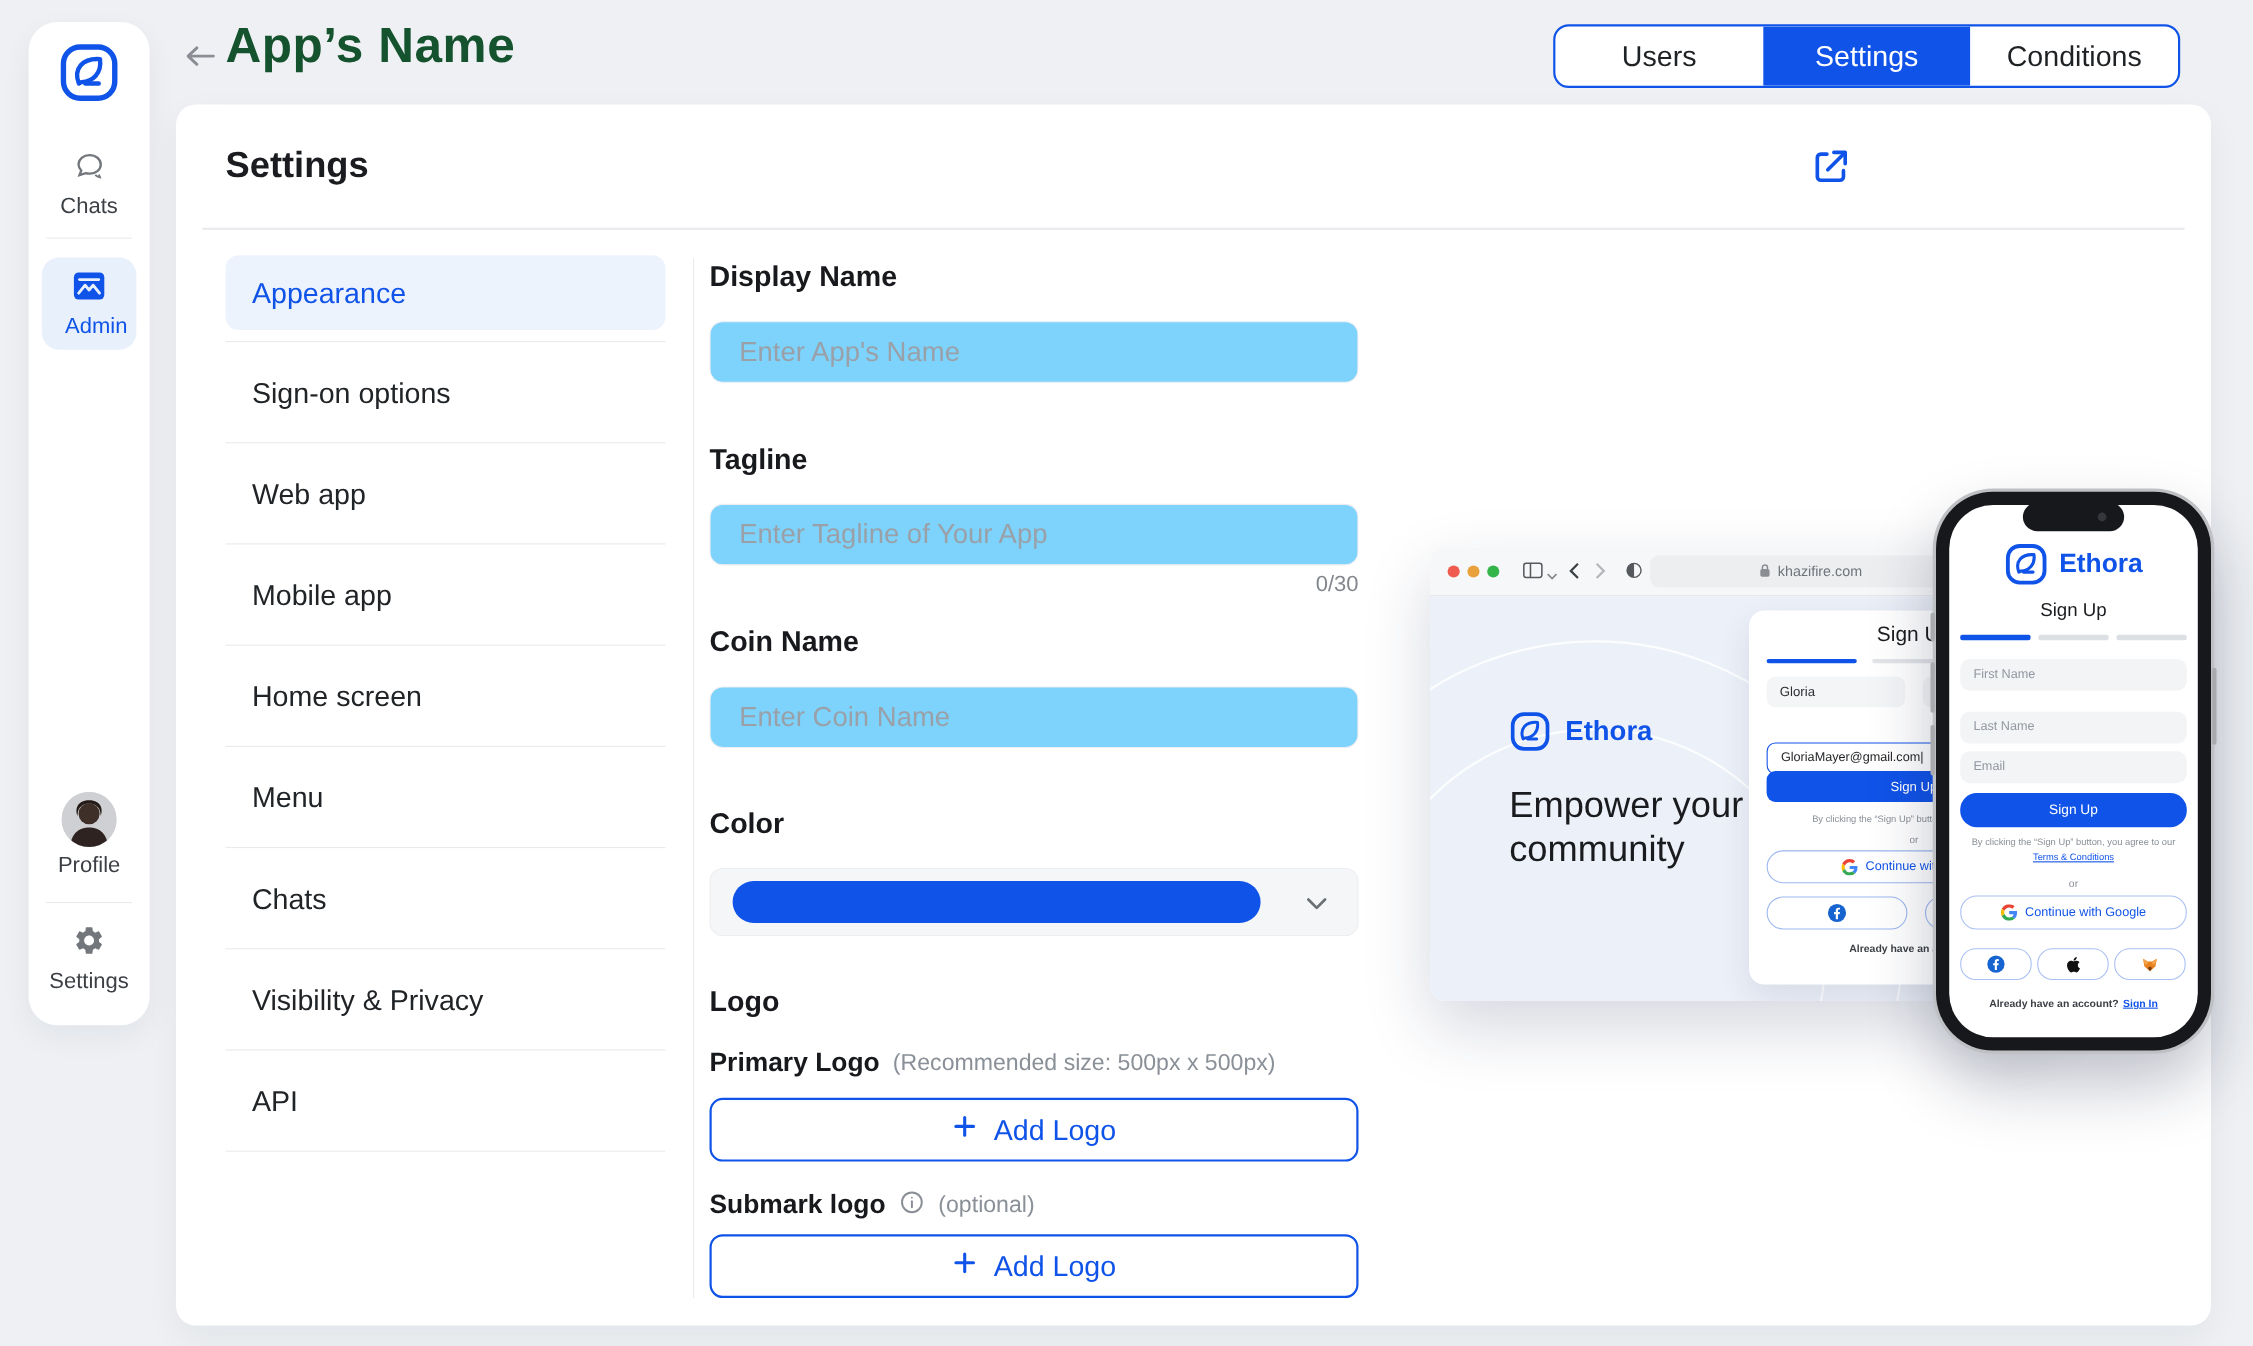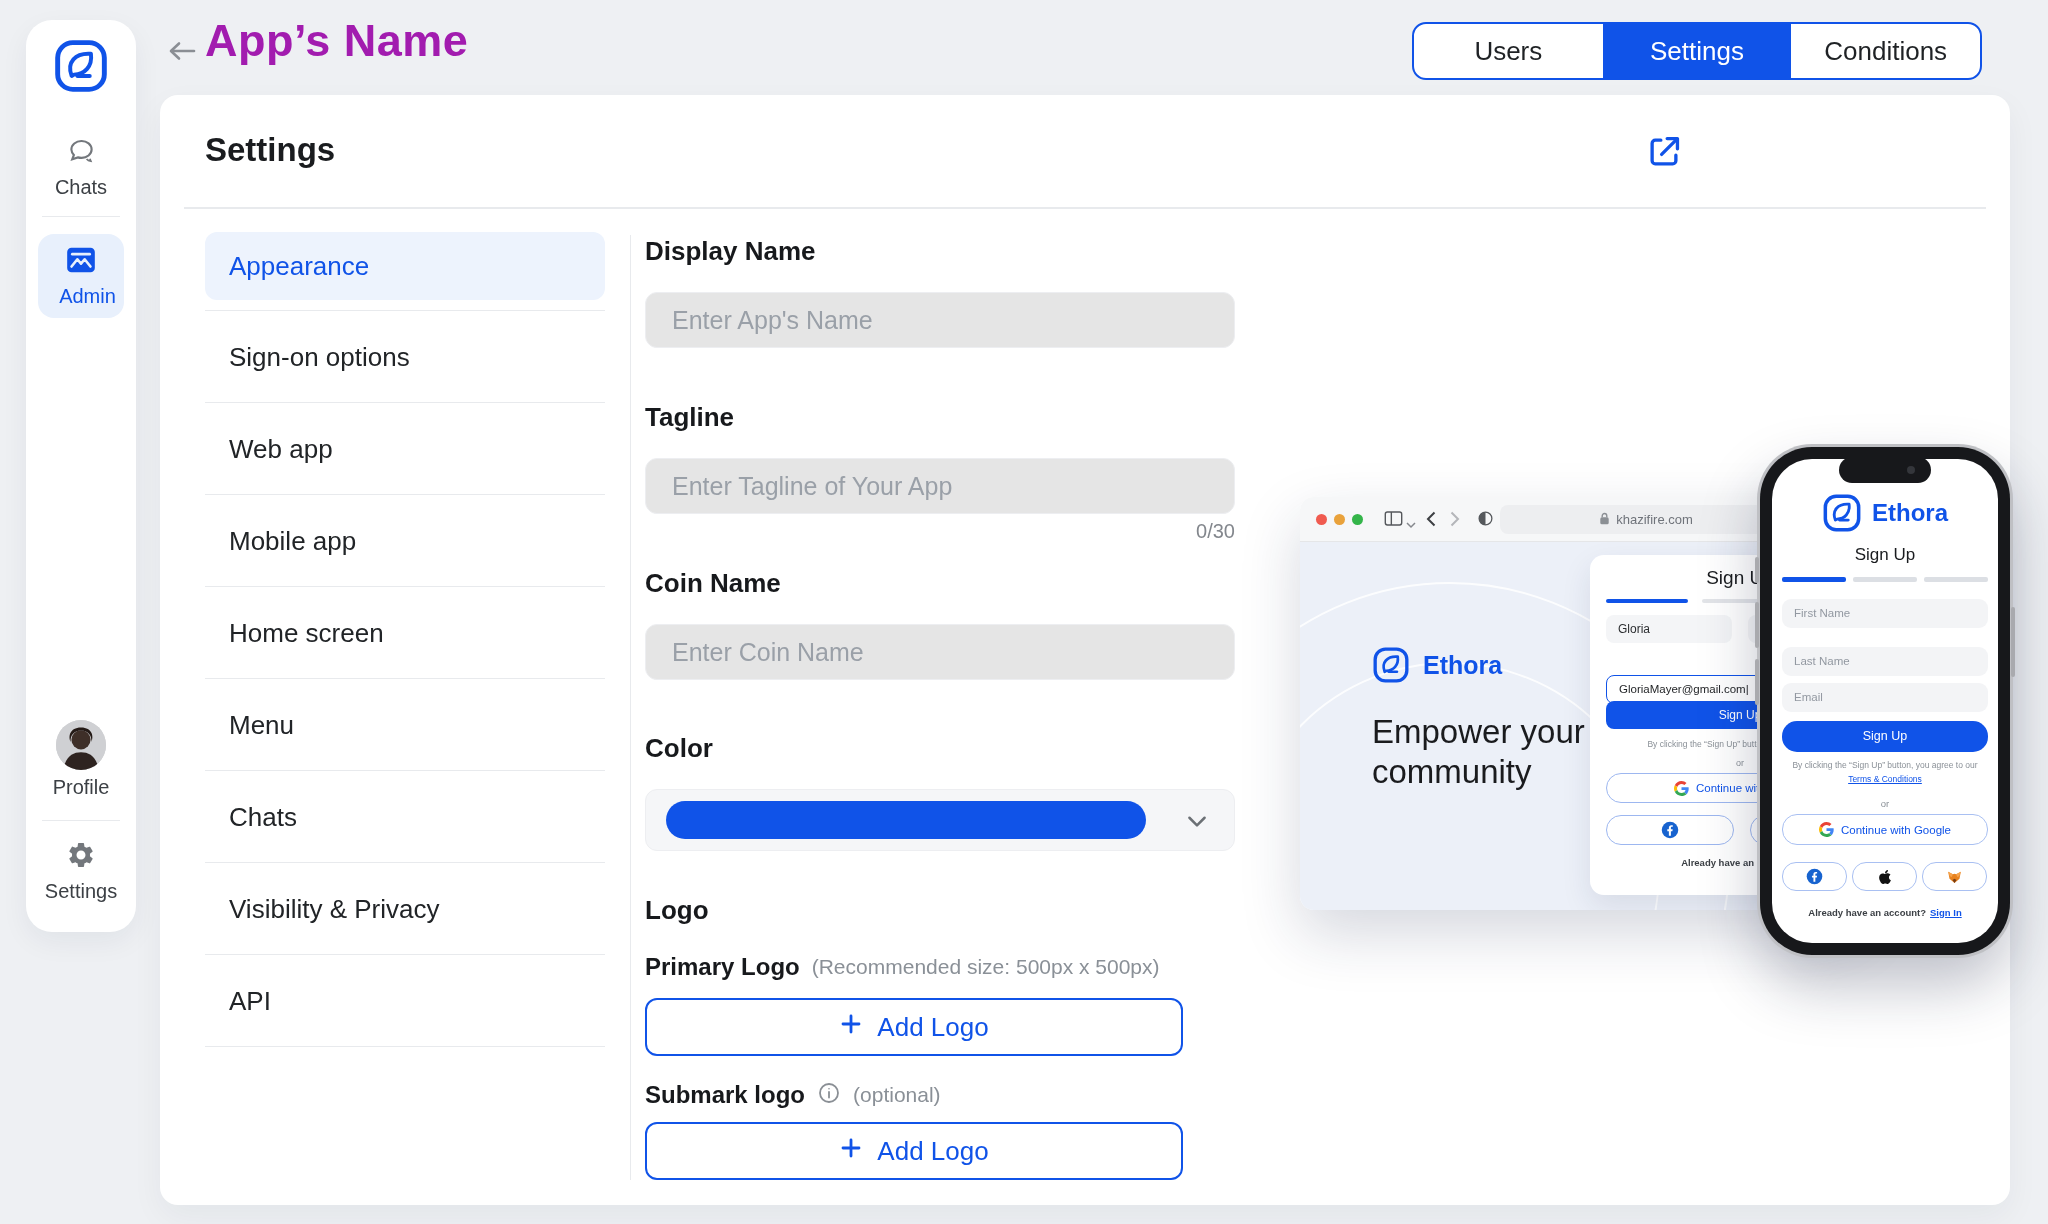--- a/index.html
+++ b/index.html
@@ -20,21 +20,21 @@
     background:#E8F0FC; display:flex; flex-direction:column; align-items:center; justify-content:center; gap:5px; cursor:pointer; }
   .admin-tile .side-label { font-size:20px; color:#1053E8;margin-left:13px; }
   .side-item.profile { top:700px; }
   .avatar { width:50px; height:50px; border-radius:50%; overflow:hidden;
     background:linear-gradient(180deg,#d9dadc 0%,#bfc0c3 100%); display:block; }
   .side-item.settings-side { top:820px; }
 
   
   .back-btn { position:absolute; left:162px; top:33px; width:40px; height:36px; color:#7C8086;
     display:flex; align-items:center; justify-content:center; cursor:pointer; background:none; border:none; }
-  .page-title { position:absolute; left:205px; top:15px; font-size:45px; font-weight:600; color:#a21caf; letter-spacing:.5px; }
+  .page-title { position:absolute; left:205px; top:15px; font-size:45px; font-weight:600; color:#14532d; letter-spacing:.5px; }
   .tabs { position:absolute; left:1412px; top:22px; width:570px; height:58px; background:#fff;
     border:2px solid #1053E8; border-radius:14px; display:flex; overflow:hidden; }
   .tab { flex:1; display:flex; align-items:center; justify-content:center; font-size:26px; color:#1F2225; cursor:pointer; }
   .tab.active { background:#1053E8; color:#fff; }
 
   
   .panel { position:absolute; left:160px; top:95px; width:1850px; height:1110px;
     background:#fff; border-radius:18px; box-shadow:0 12px 32px rgba(25,35,60,.05); }
   .panel-title { position:absolute; left:45px; top:36px; font-size:33px; font-weight:600; color:#1A1C1F; }
   .ext-btn { position:absolute; left:1482px; top:36px; width:44px; height:44px; background:none; border:none; cursor:pointer; color:#1053E8; }
@@ -47,30 +47,30 @@
   .nav-item { font-size:26px; color:#212427; cursor:pointer; }
   .nav-item.active { height:68px; line-height:68px; padding-left:24px; border-radius:12px;
     background:#EDF3FD; color:#1053E8; }
   .nav-row { height:92px; line-height:92px; padding-left:24px; border-bottom:1px solid #E8EAED; }
   .nav-rows { margin-top:10px; border-top:1px solid #E8EAED; }
   .vdivider { position:absolute; left:470px; top:140px; height:945px; width:1px; background:#E8EAED; }
 
   
   .form { position:absolute; left:485px; top:0; width:590px; height:1110px; }
   .f-label { position:absolute; left:0; font-size:26px; font-weight:600; color:#17191C; }
-  .f-input { position:absolute; left:0; width:590px; height:56px; background:#e5e5e5;
+  .f-input { position:absolute; left:0; width:590px; height:56px; background:#7dd3fc;
     border:1px solid #EDEEF1; border-radius:12px; padding:16px 26px; font-size:25px; color:#1A1C1F;
     font-family:"Liberation Sans",sans-serif; outline:none; }
   .f-input::placeholder { color:#9AA0A8; }
   .counter { position:absolute; right:0; top:425px; font-size:20px; color:#83878D; }
   .color-field { position:absolute; left:0; top:694px; width:590px; height:62px; background:#F5F6F8;
     border:1px solid #EDEEF1; border-radius:12px; cursor:pointer; }
   .color-swatch { position:absolute; left:20px; top:11px; width:480px; height:38px; border-radius:19px; background:#1053E8; }
   .color-chevron { position:absolute; right:24px; top:18px; color:#6B7075; }
-  .add-logo { position:absolute; left:0; width:538px; height:58px; background:#fff; border:2px solid #1053E8;
+  .add-logo { position:absolute; left:0; width:590px; height:58px; background:#fff; border:2px solid #1053E8;
     border-radius:12px; display:flex; align-items:center; justify-content:center; gap:14px;
     color:#1053E8; font-size:26px; font-weight:500; font-family:"Liberation Sans",sans-serif; cursor:pointer; }
   .logo-heading { position:absolute; left:0; top:800px; font-size:26px; font-weight:600; color:#17191C; }
   .sub-row { position:absolute; left:0; display:flex; align-items:center; gap:12px;justify-content:center; }
   .sub-label { font-size:24px; font-weight:600; color:#17191C; }
   .sub-note { font-size:21px; color:#8A9097; }
 
   
   .browser { position:absolute; left:1300px; top:497px; width:560px; height:413px; border-radius:14px;
     background:#fff; box-shadow:0 24px 60px rgba(30,40,80,.18); overflow:hidden; z-index:1; }

